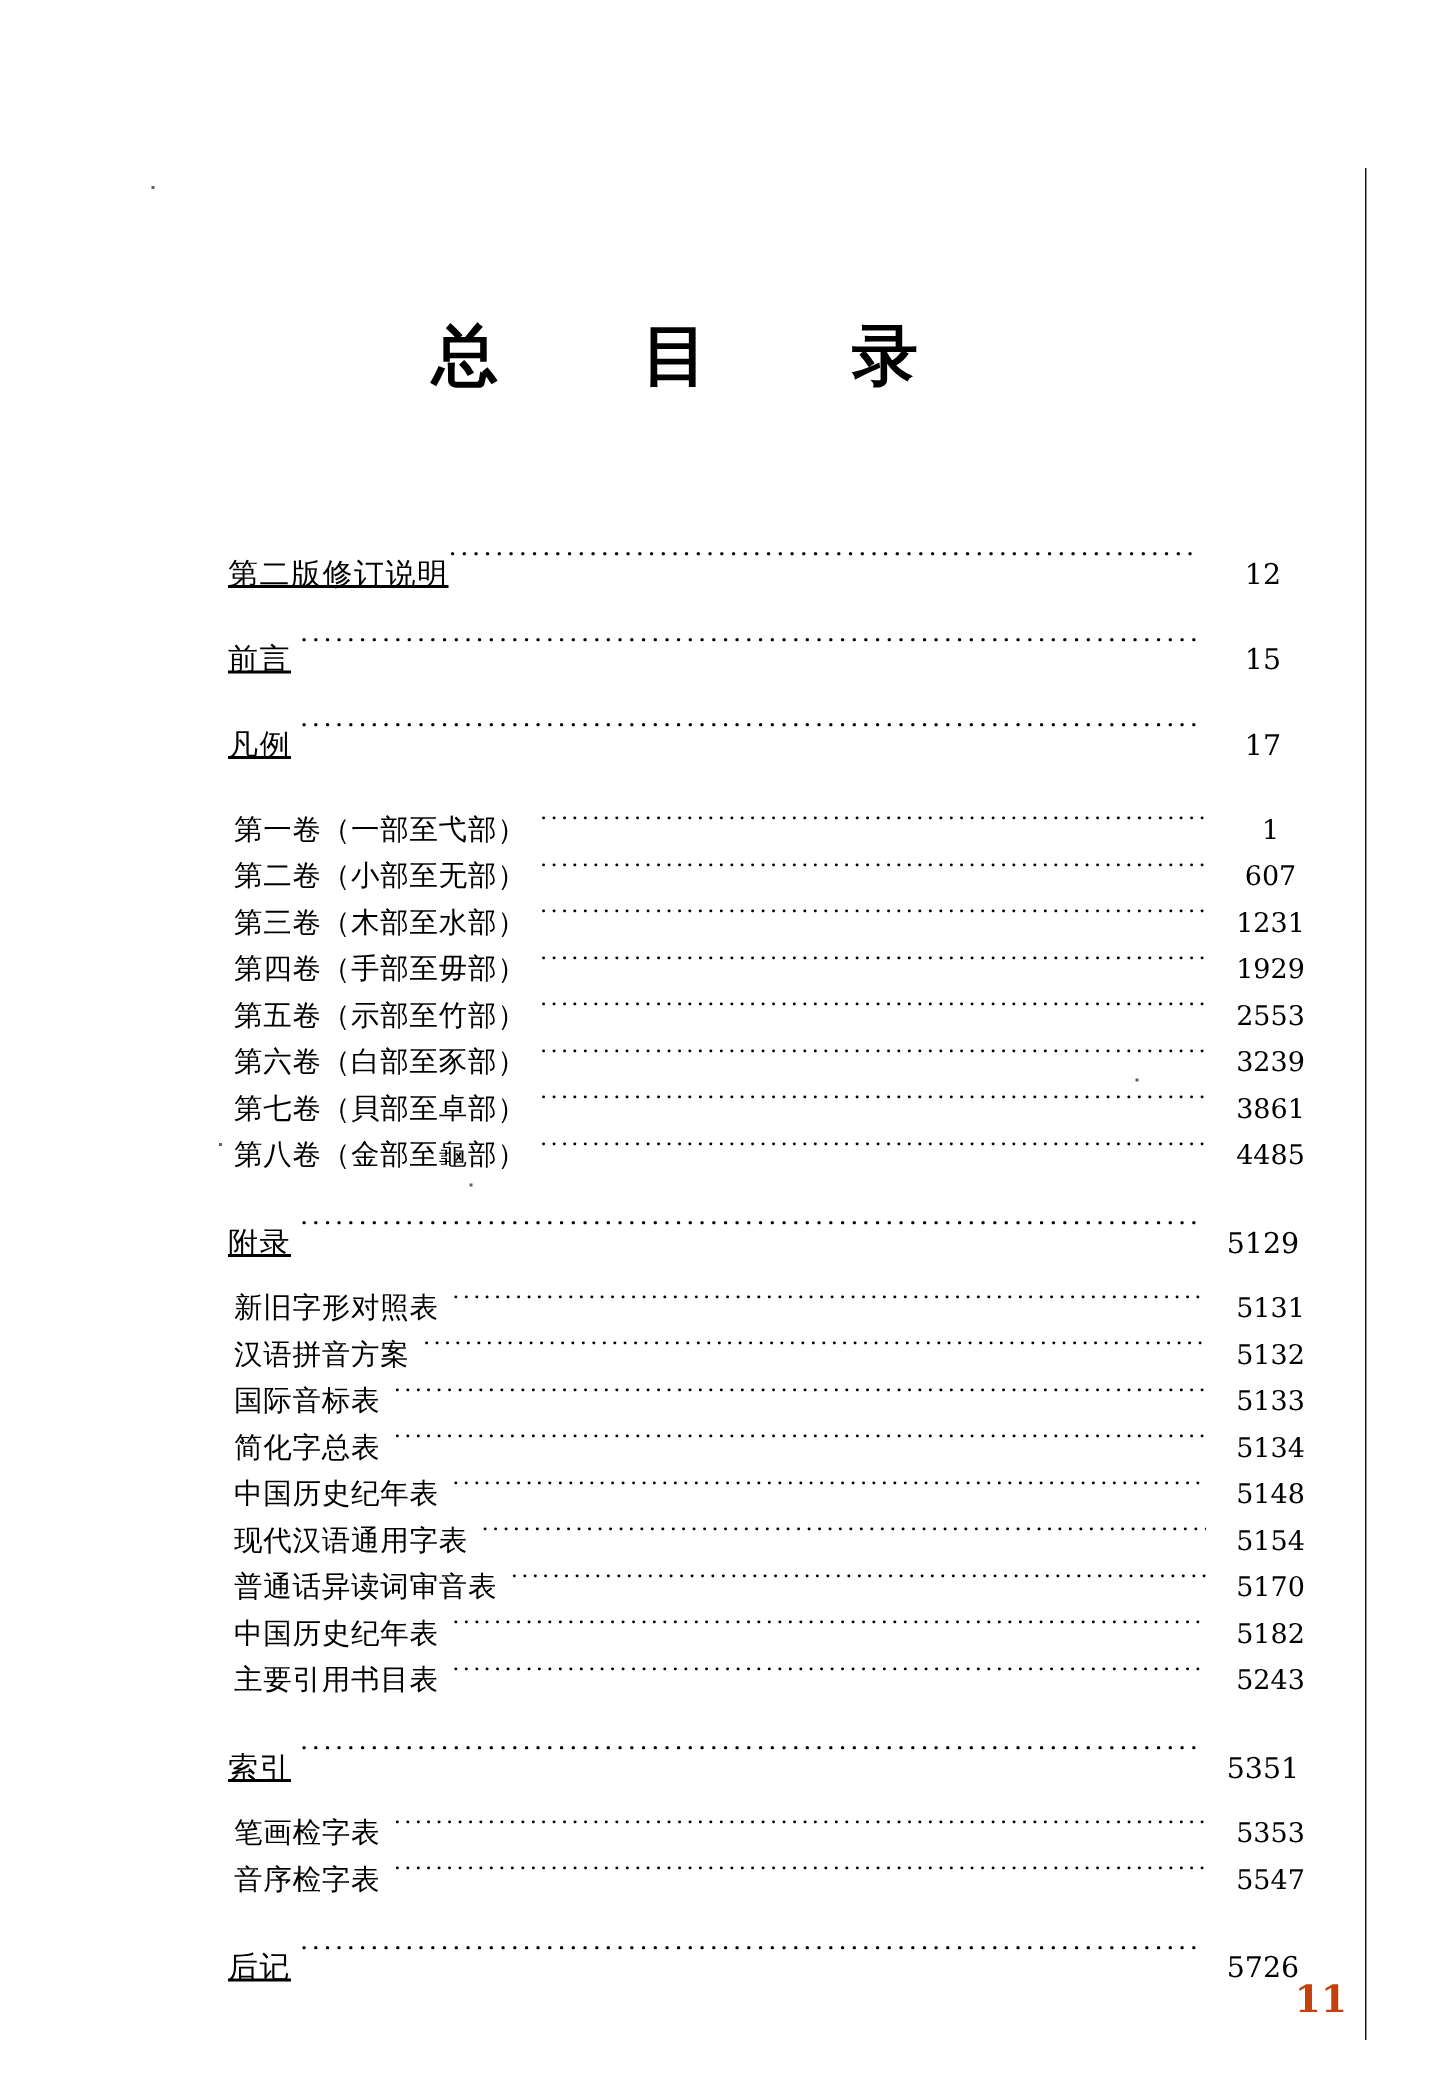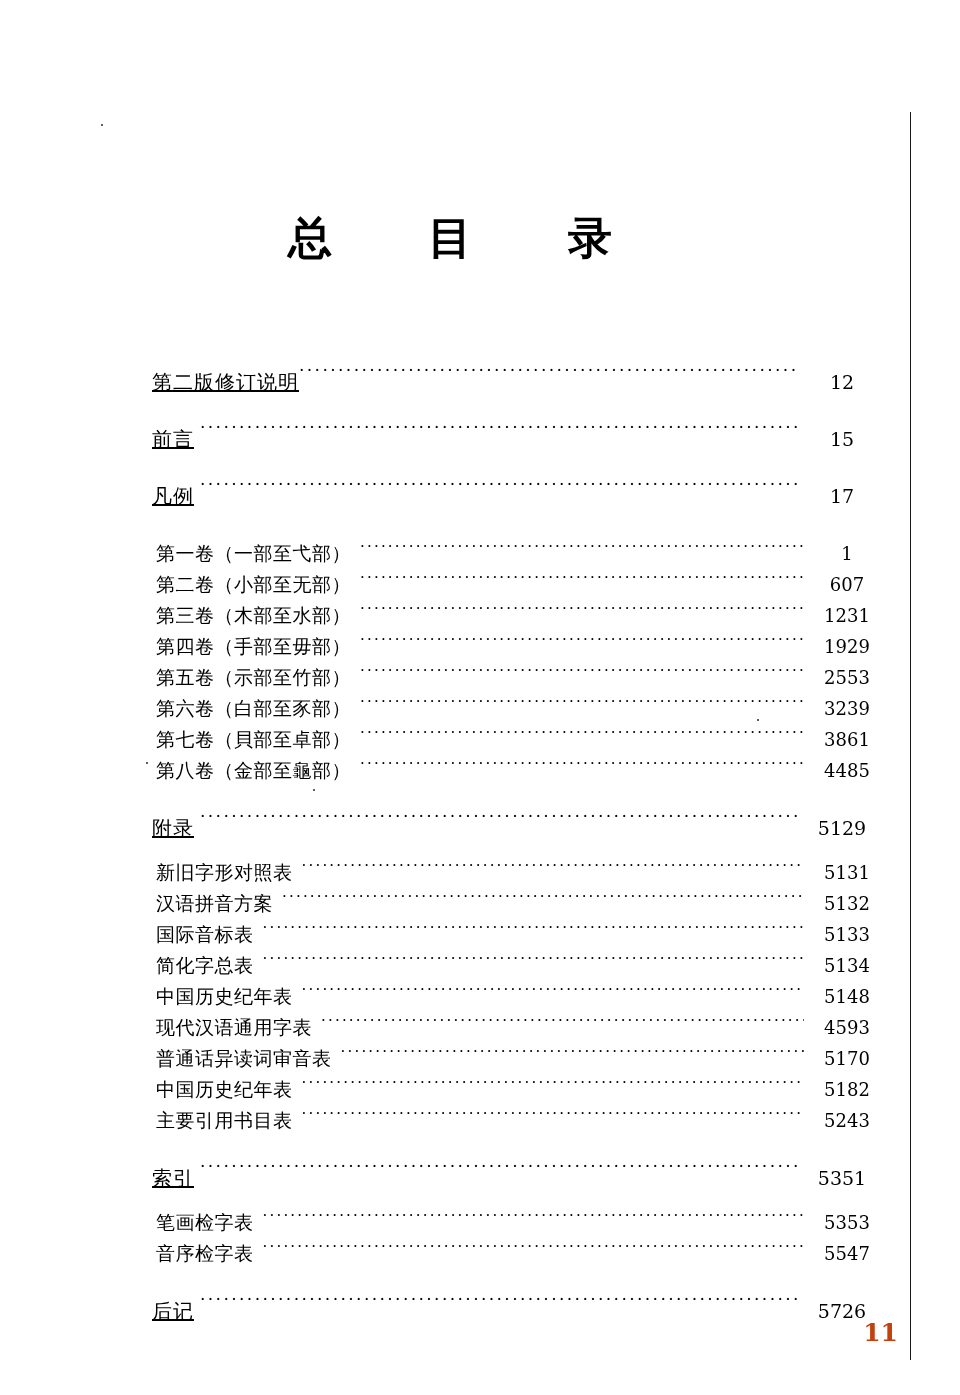--- a/index.html
+++ b/index.html
@@ -239,21 +239,21 @@
         <span class="pageno">5134</span>
       </div>
       <div class="row lvl2">
         <span class="label">中国历史纪年表</span>
         <span class="leader"></span>
         <span class="pageno">5148</span>
       </div>
       <div class="row lvl2">
         <span class="label">现代汉语通用字表</span>
         <span class="leader"></span>
-        <span class="pageno">4593</span>
+        <span class="pageno">5154</span>
       </div>
       <div class="row lvl2">
         <span class="label">普通话异读词审音表</span>
         <span class="leader"></span>
         <span class="pageno">5170</span>
       </div>
       <div class="row lvl2">
         <span class="label">中国历史纪年表</span>
         <span class="leader"></span>
         <span class="pageno">5182</span>

